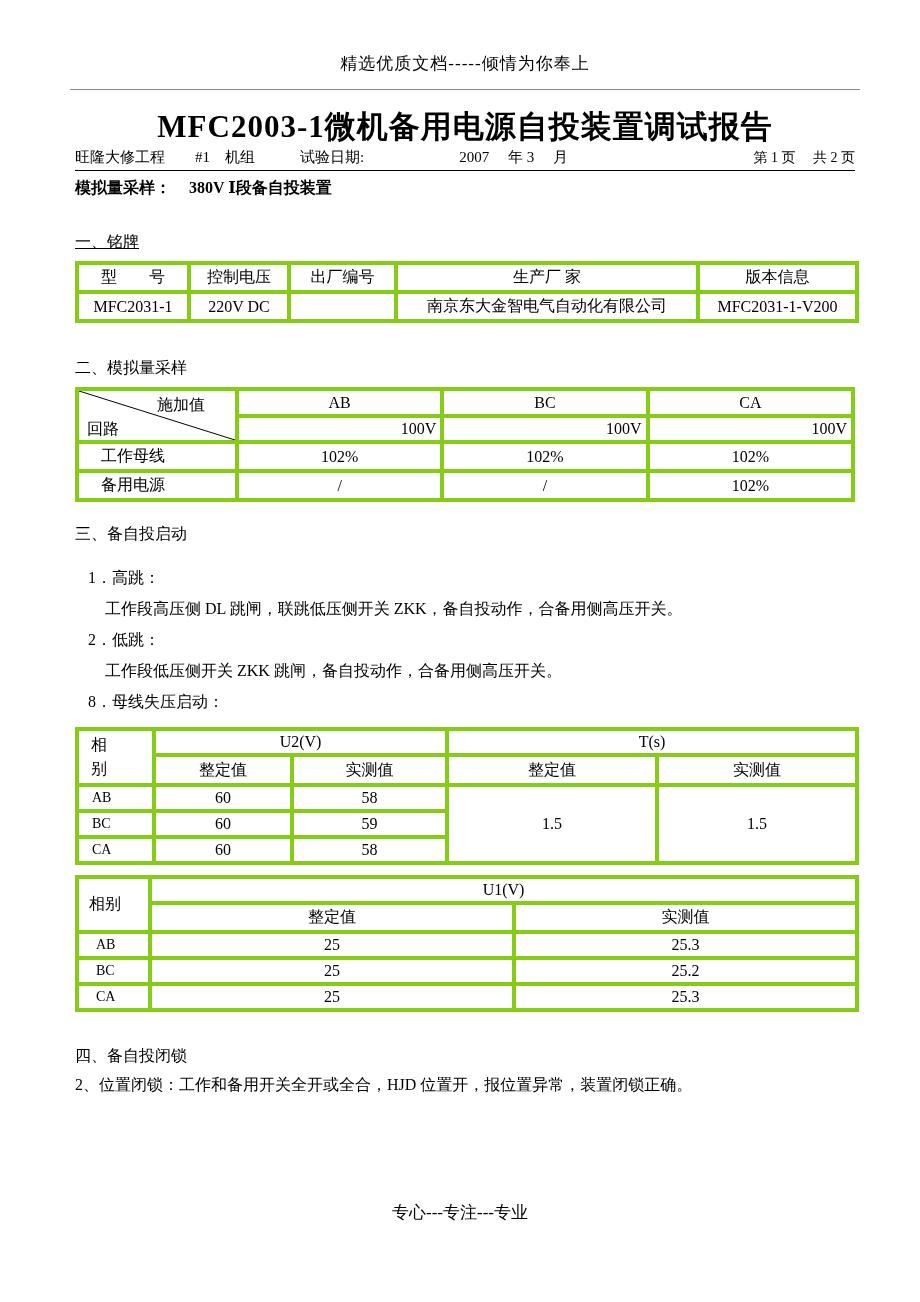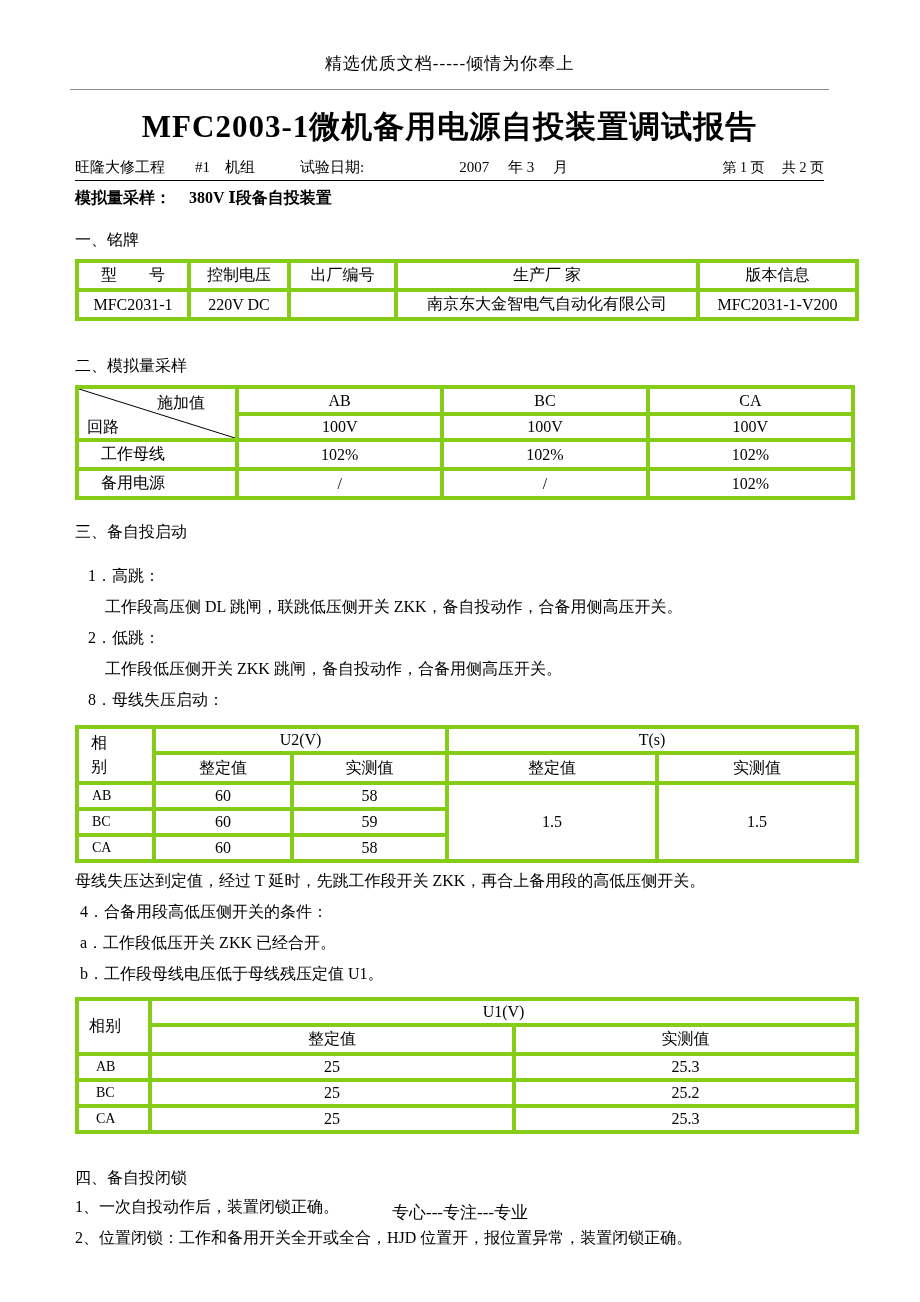--- a/index.html
+++ b/index.html
@@ -2,42 +2,42 @@
 <html><head>
 <meta charset="utf-8">
 <style>
   * { margin:0; padding:0; box-sizing:border-box; }
   html,body { background:#fff; }
   body { font-family:"Liberation Serif","DejaVu Serif",serif; color:#000; }
   .page {
     position:relative;
     width:920px; height:1302px;
     margin:0 auto; background:#fff;
-    padding:52px 96px 0 75px;
+    padding:52px 65px 0 75px;
   }
   .promo {
     text-align:center; font-size:17px; letter-spacing:1px;
     padding-bottom:14px; border-bottom:1px solid #8a8a8a;
     margin:0 -5px 0 -5px;
   }
   .doc-title {
     text-align:center; font-size:31px; font-weight:bold;
     margin-top:16px; letter-spacing:1px;
   }
   .meta-line {
     display:flex; align-items:baseline; font-size:15px;
-    margin-top:10px; padding-bottom:3px; border-bottom:1px solid #000;
+    padding-bottom:3px; border-bottom:1px solid #000;
   }
   .meta-date { margin-left:95px; }
   .meta-right { margin-left:auto; font-size:14px; }
   .device-line { margin-top:7px; font-size:16px; font-weight:bold; }
   .device-line .val { margin-left:14px; }
 
   .sec-heading { font-size:16px; }
-  .h1-sec { margin-top:21px; }
+  .h1-sec { margin-top:33px;text-decoration:underline; }
   .h2-sec { margin-top:35px; }
   .h3-sec { margin-top:22px; }
   .h4-sec { margin-top:34px; }
 
   table { width:780px; border-collapse:collapse; table-layout:fixed; }
   td, th { border:4px solid #84cc16; font-size:16px; font-weight:normal;
            text-align:center; padding:2px 4px; height:27px; overflow:hidden; }
   .tbl { margin-top:8px; }
 
   
@@ -47,21 +47,21 @@
   .t-nameplate col:nth-child(4){width:302px;}
   .t-nameplate col:nth-child(5){width:159px;}
 
   
   .t-analog col:nth-child(1){width:160px;}
   .t-analog td.diag { position:relative; padding:0; height:52px; }
   .diag-svg { position:absolute; left:0; top:0; width:100%; height:100%; }
   .diag-top { position:absolute; top:4px; right:30px; font-size:16px; }
   .diag-bottom { position:absolute; bottom:0; left:8px; font-size:16px; }
   .t-analog td.rowlab { text-align:left; padding-left:22px; }
-  .t-analog tr.applied td { height:25px; }
+  .t-analog tr.applied td { height:25px;text-align:right; }
 
   
   .t-u2 col:nth-child(1){width:77px;}
   .t-u2 col:nth-child(2){width:138px;}
   .t-u2 col:nth-child(3){width:155px;}
   .t-u2 col:nth-child(4){width:210px;}
   .t-u2 col:nth-child(5){width:200px;}
   .t-u2 td { height:25px; }
   .t-u2 td.phase { text-align:left; padding-left:13px; font-size:14px; height:24px; }
   .t-u2 td.corner2 { text-align:left; padding-left:12px; line-height:24px; }
@@ -228,26 +228,20 @@
       </tr>
       <tr>
         <td class="phase">CA</td>
         <td>60</td>
         <td>58</td>
       </tr>
     </tbody>
       </table>
   </div>
 
-  <div class="body-text after-tbl">
-    <div class="line">母线失压达到定值，经过 T 延时，先跳工作段开关 ZKK，再合上备用段的高低压侧开关。</div>
-    <div class="line cond-item">4．合备用段高低压侧开关的条件：</div>
-    <div class="line cond-item">a．工作段低压开关 ZKK 已经合开。</div>
-    <div class="line cond-item">b．工作段母线电压低于母线残压定值 U1。</div>
-  </div>
 
   <div class="u1-wrap">
     <table class="t-u1">
       <colgroup>
           <col>
           <col>
           <col>
         </colgroup>
       <tbody>
           <tr>
@@ -273,19 +267,18 @@
         <td>25</td>
         <td>25.3</td>
       </tr>
     </tbody>
       </table>
   </div>
 
   <div class="sec-heading h4-sec">四、备自投闭锁</div>
 
   <div class="body-text s4-items">
-    <div class="line">1、一次自投动作后，装置闭锁正确。</div>
     <div class="line">2、位置闭锁：工作和备用开关全开或全合，HJD 位置开，报位置异常，装置闭锁正确。</div>
   </div>
 
   <div class="footer">专心---专注---专业</div>
 
 </div>
 
 </body></html>

